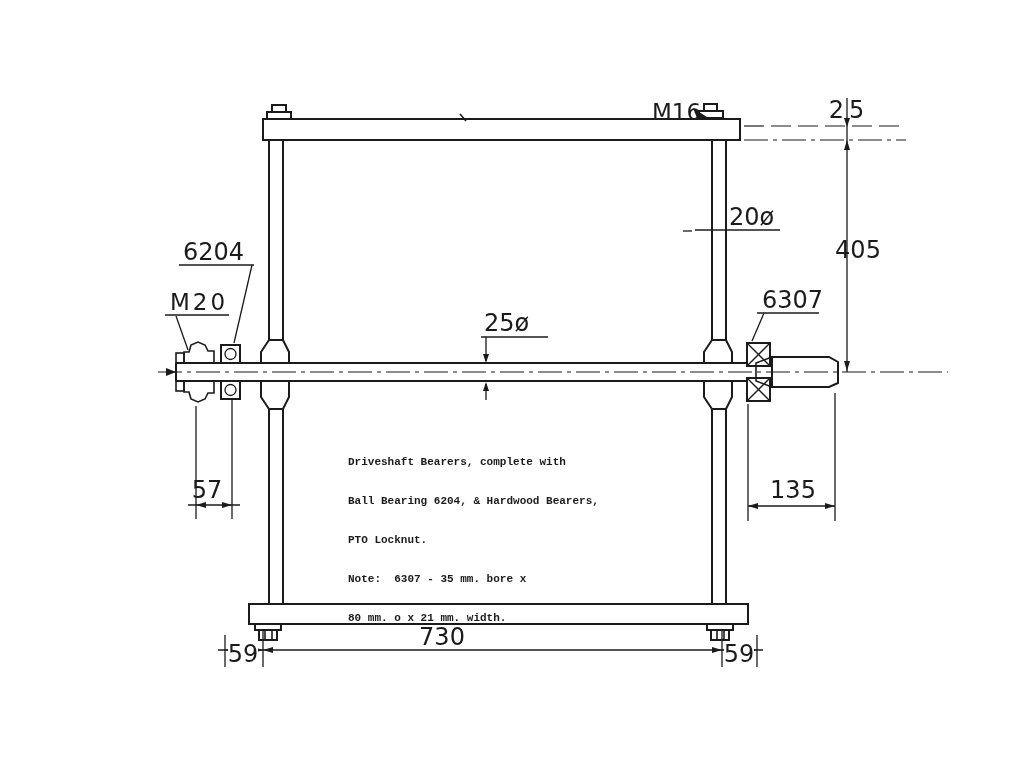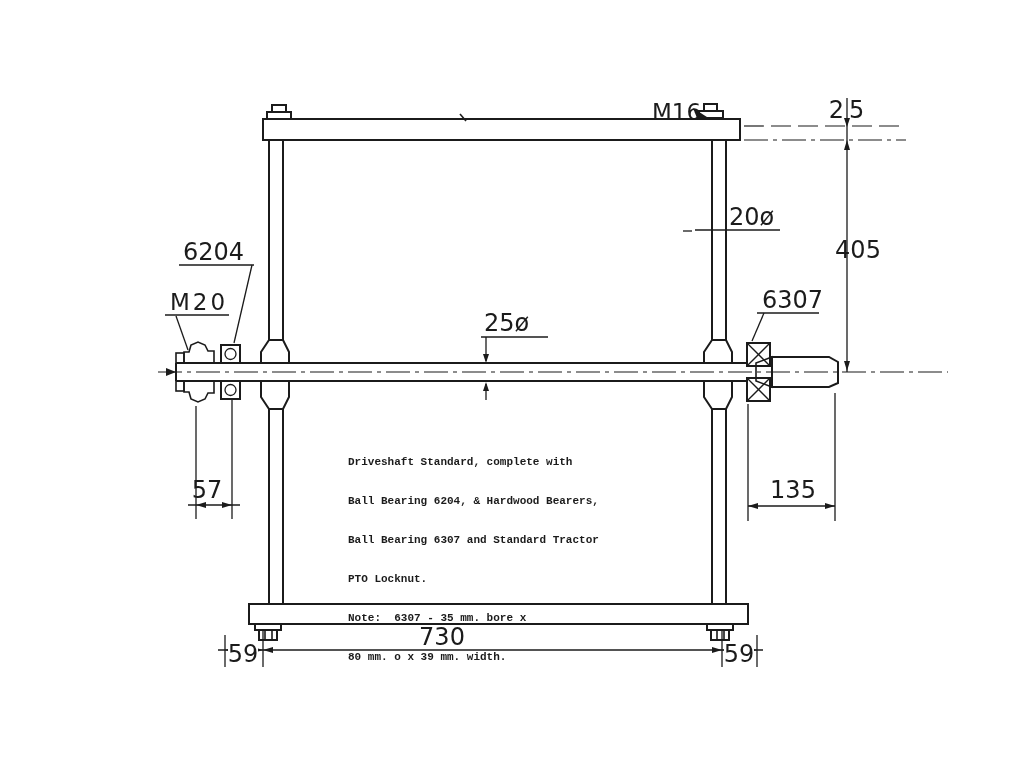--- a/index.html
+++ b/index.html
@@ -223,20 +223,19 @@
     <text class="lbl" x="207" y="498" text-anchor="middle">57</text>
     <text class="lbl" x="793" y="498" text-anchor="middle">135</text>
     <text class="lbl" x="442" y="645" text-anchor="middle">730</text>
     <text class="lbl" x="243" y="662" text-anchor="middle">59</text>
     <text class="lbl" x="739" y="662" text-anchor="middle">59</text>
   </g>
 </svg>
 
   
   <div class="desc">
-    <div>Driveshaft Standard, complete with</div>
+    <div>Driveshaft Bearers, complete with</div>
     <div>Ball Bearing 6204, &amp; Hardwood Bearers,</div>
-    <div>Ball Bearing 6307 and Standard Tractor</div>
     <div>PTO Locknut.</div>
     <div class="note-start">Note:  6307 - 35 mm. bore x</div>
-    <div>80 mm. o x 39 mm. width.</div>
+    <div>80 mm. o x 21 mm. width.</div>
   </div>
 </div>
 
 </body></html>

